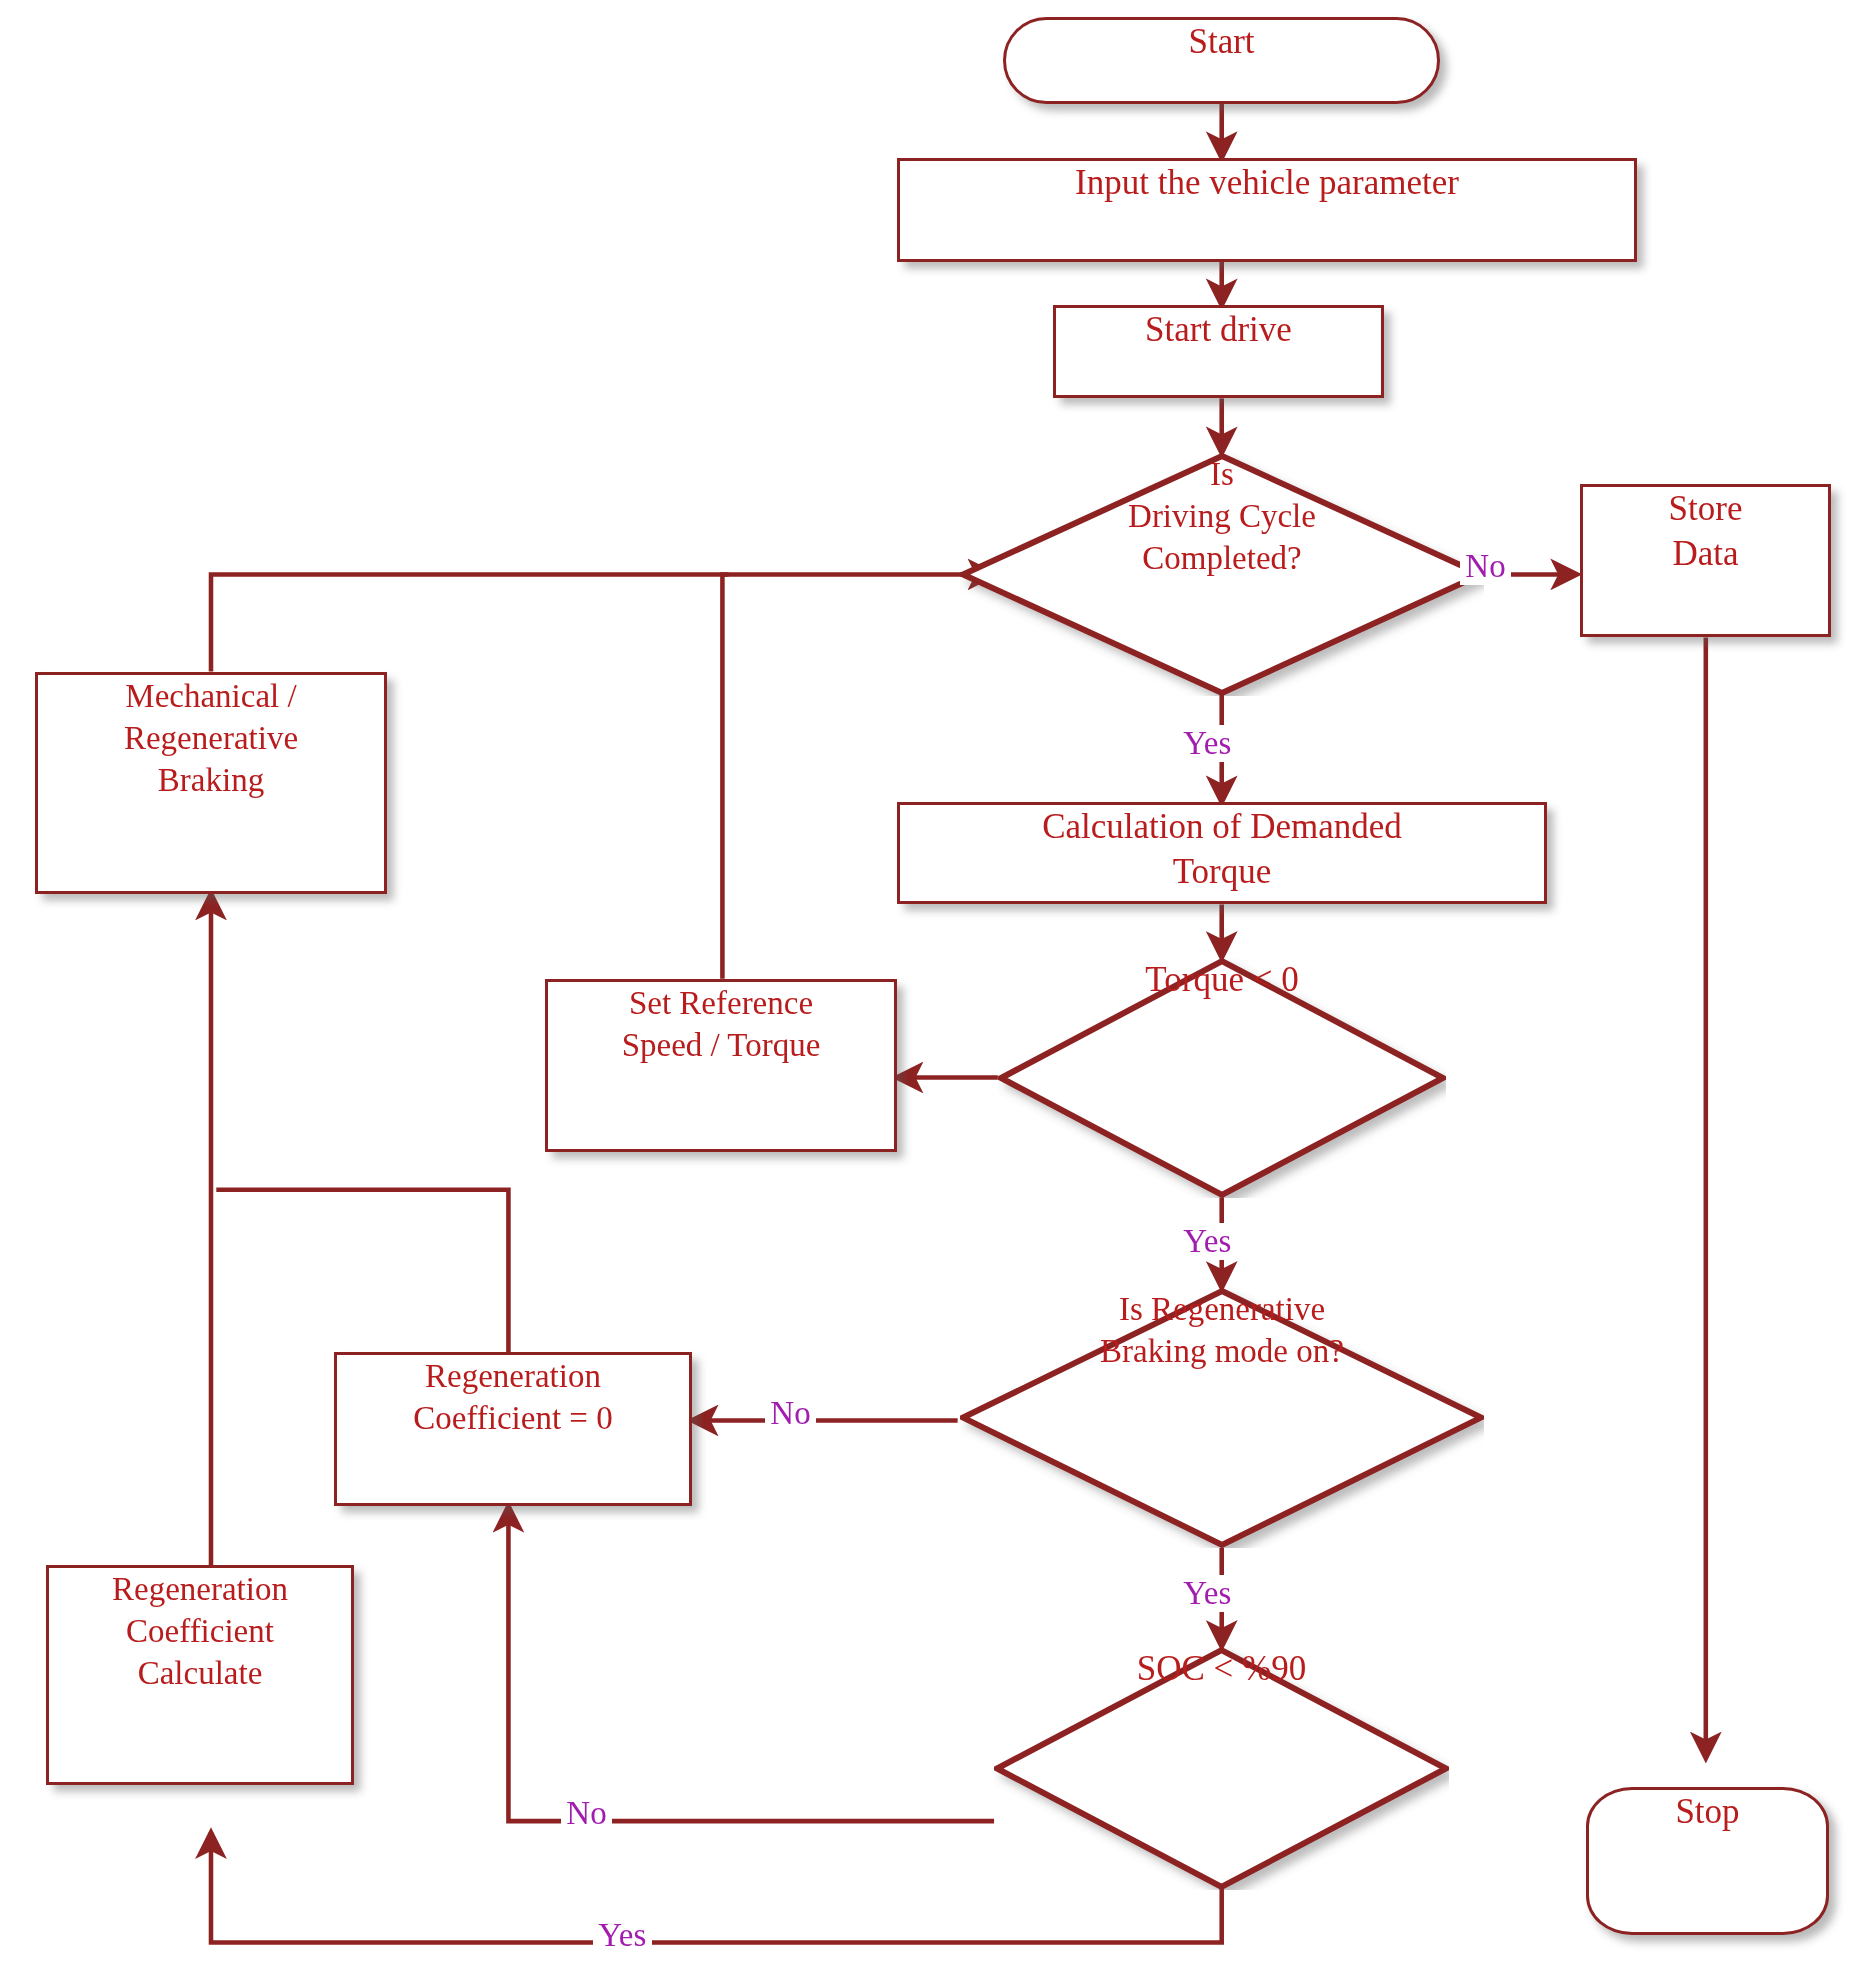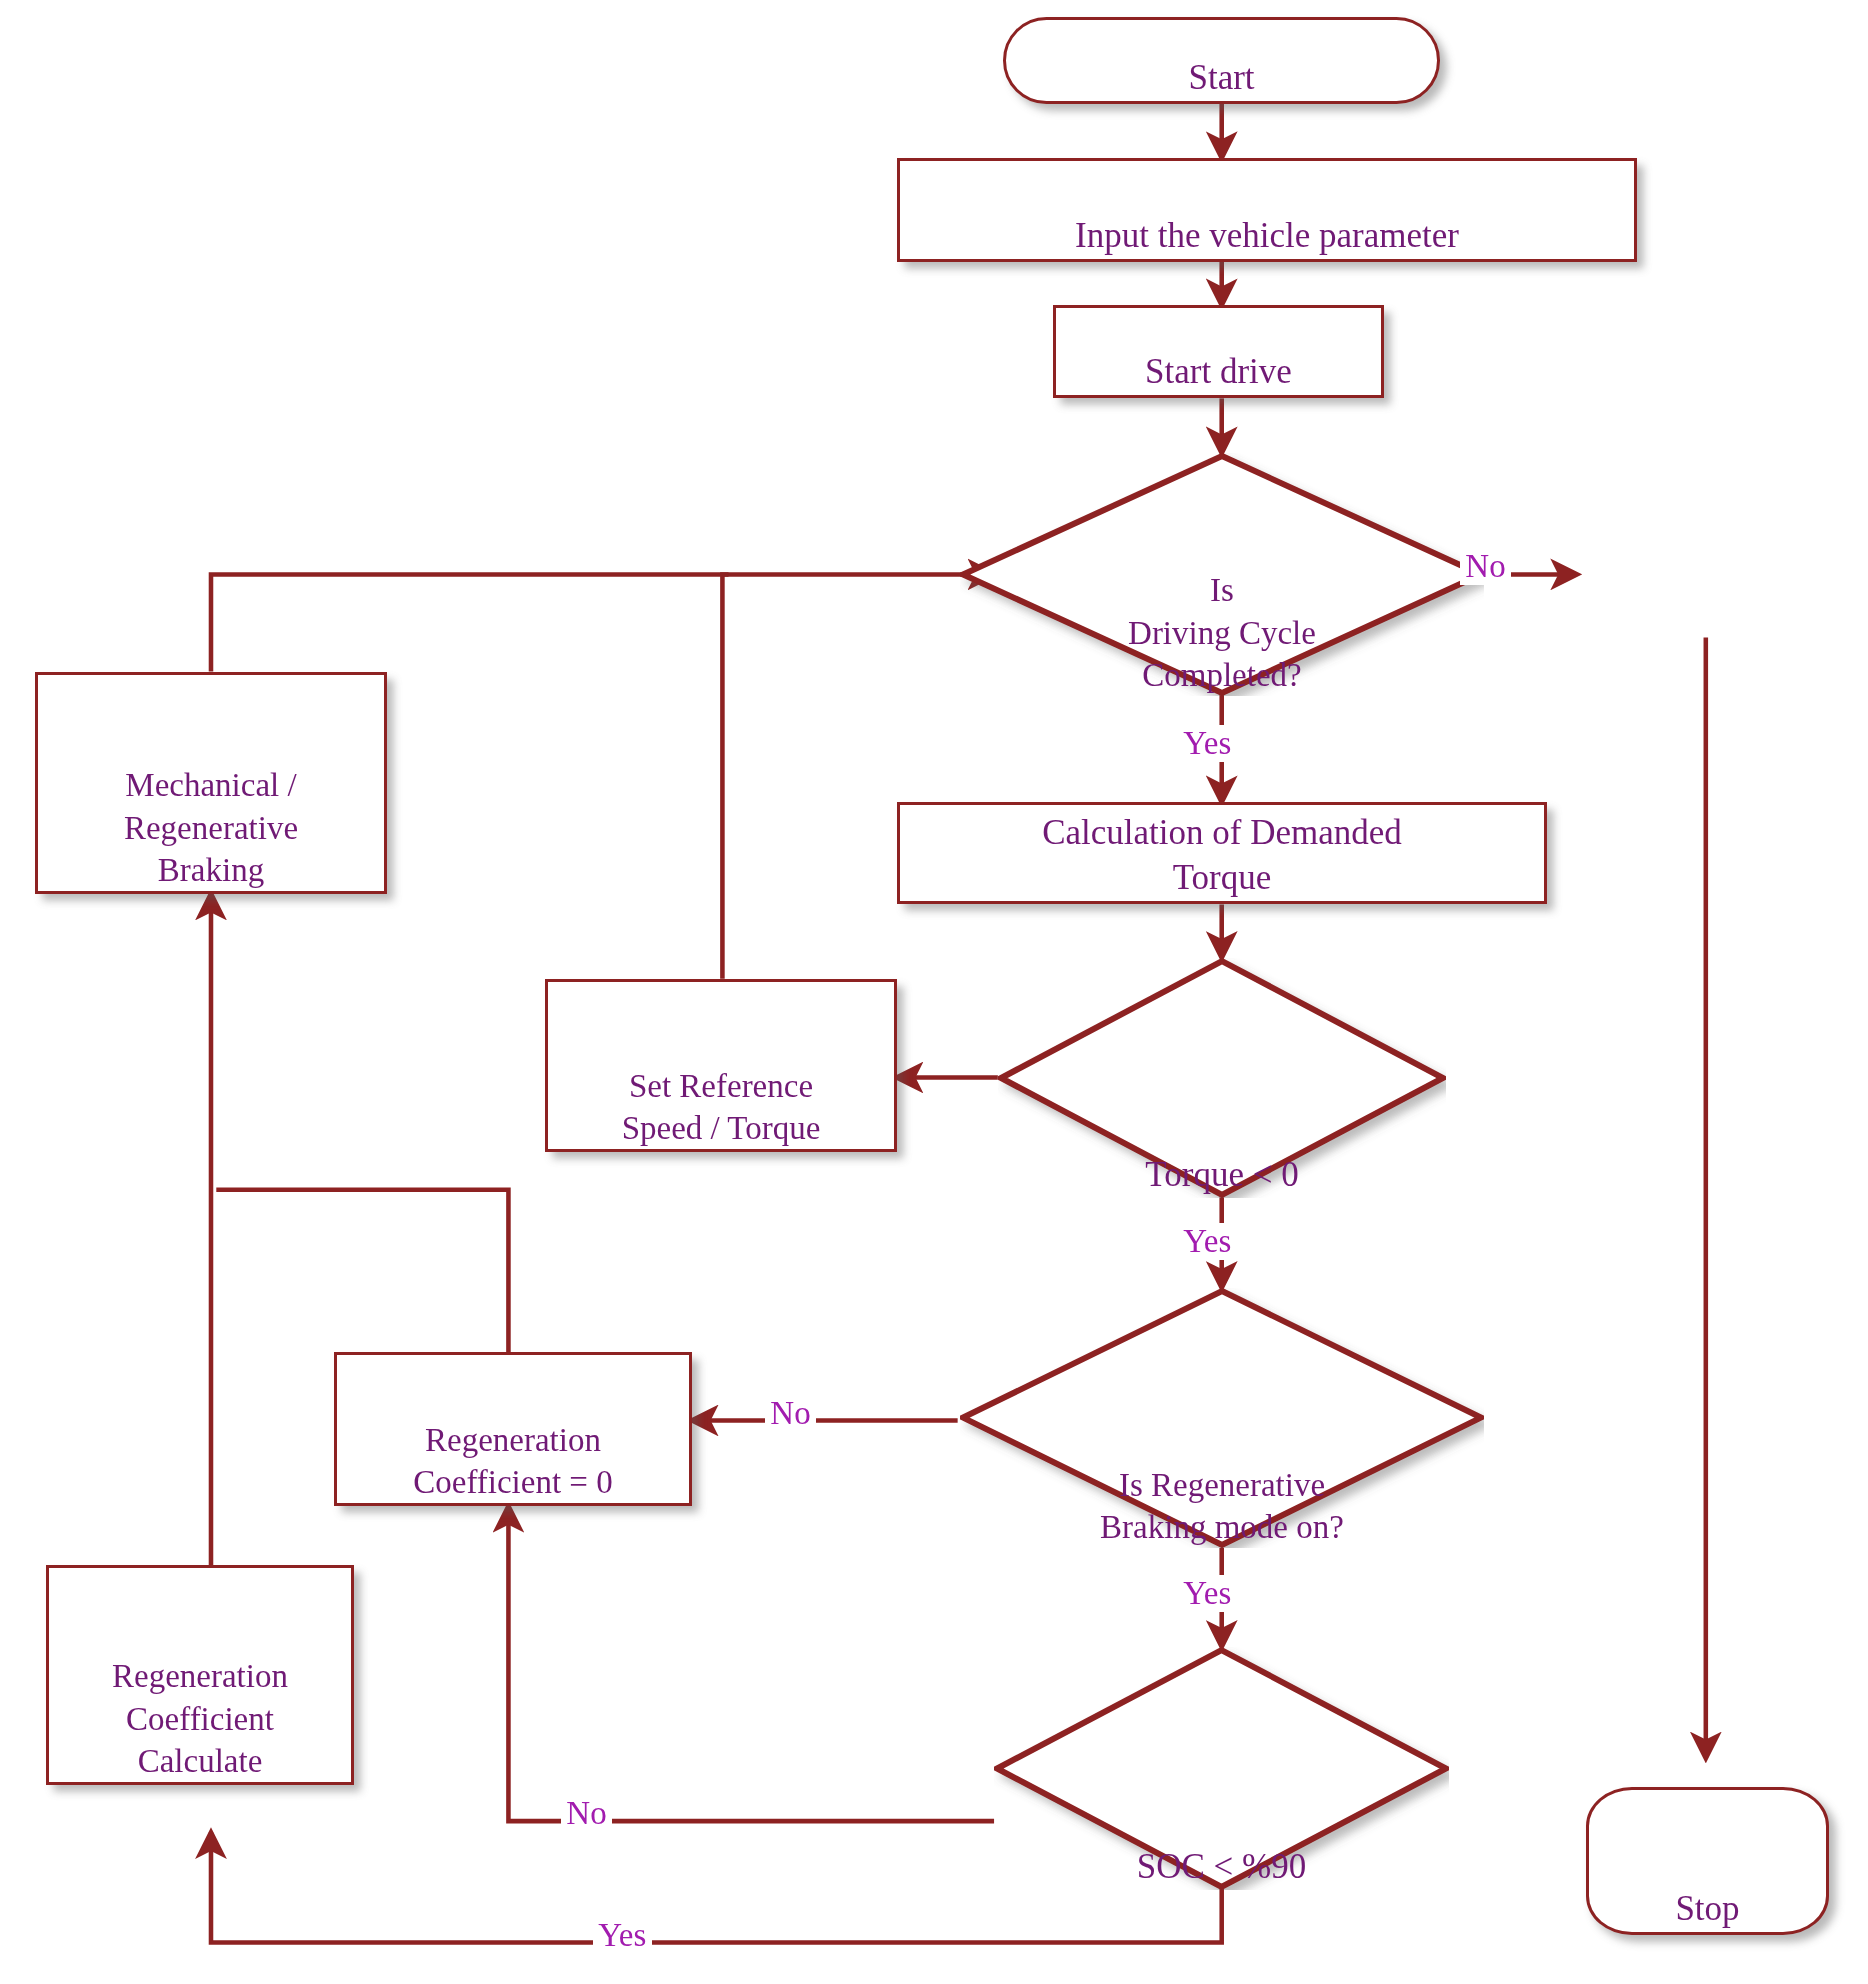--- a/index.html
+++ b/index.html
@@ -20,25 +20,25 @@
     left: 0;
     top: 0;
     width: 1869px;
     height: 1985px;
     pointer-events: none;
   }
   .node {
     position: absolute;
     box-sizing: border-box;
     display: flex;
-    align-items: flex-end;
+    align-items: flex-start;
     justify-content: center;
     text-align: center;
     background: #ffffff;
-    color: #701a75;
+    color: #b91c1c;
     line-height: 1.28;
     z-index: 3;
   }
   .node-label {
     display: block;
     white-space: pre-line;
     padding: 0 7.6px;
   }
   .proc {
     border: 3.8px solid #8d2222;
@@ -142,20 +142,24 @@
 
   <div class="node decision" style="left:960px; top:453px; width:524px; height:243px; font-size:33px;">
     <svg class="diamond-svg" viewBox="0 0 690 320" preserveAspectRatio="none">
       <polygon points="345,4 686,160 345,316 4,160" fill="#ffffff" stroke="#8d2222" stroke-width="6" filter="url(#softshadow)" vector-effect="non-scaling-stroke"></polygon>
     </svg>
     <span class="node-label">Is
 Driving Cycle
 Completed?</span>
   </div>
 
+  <div class="node proc" style="left:1580px; top:484px; width:251px; height:153px; font-size:35px;">
+    <span class="node-label">Store
+Data</span>
+  </div>
 
   <div class="node proc" style="left:897px; top:802px; width:650px; height:102px; font-size:35px;">
     <span class="node-label">Calculation of Demanded
 Torque</span>
   </div>
 
   <div class="node decision" style="left:998px; top:958px; width:448px; height:240px; font-size:35px;">
     <svg class="diamond-svg" viewBox="0 0 590 316" preserveAspectRatio="none">
       <polygon points="295,4 586,158 295,312 4,158" fill="#ffffff" stroke="#8d2222" stroke-width="6" filter="url(#softshadow)" vector-effect="non-scaling-stroke"></polygon>
     </svg>

